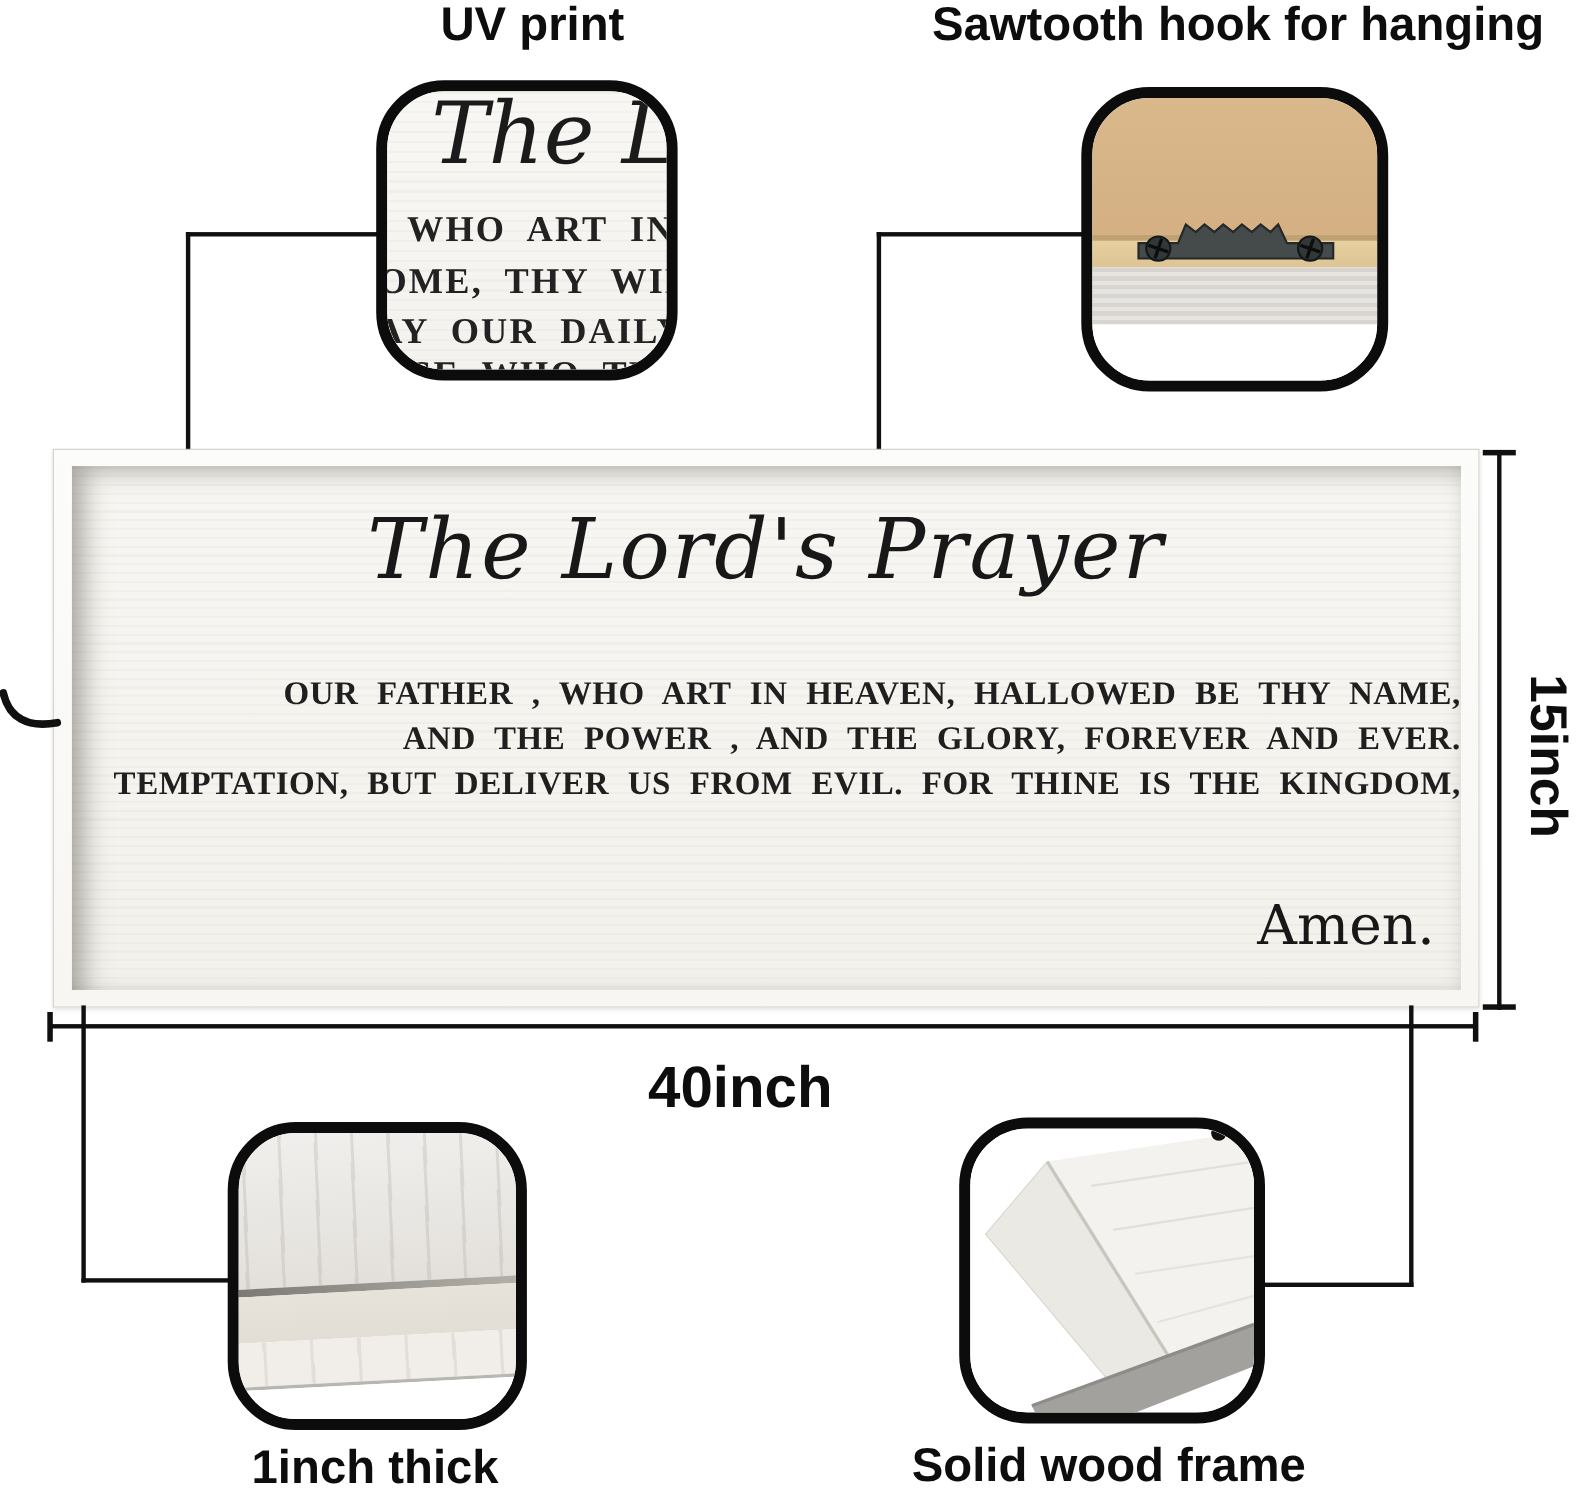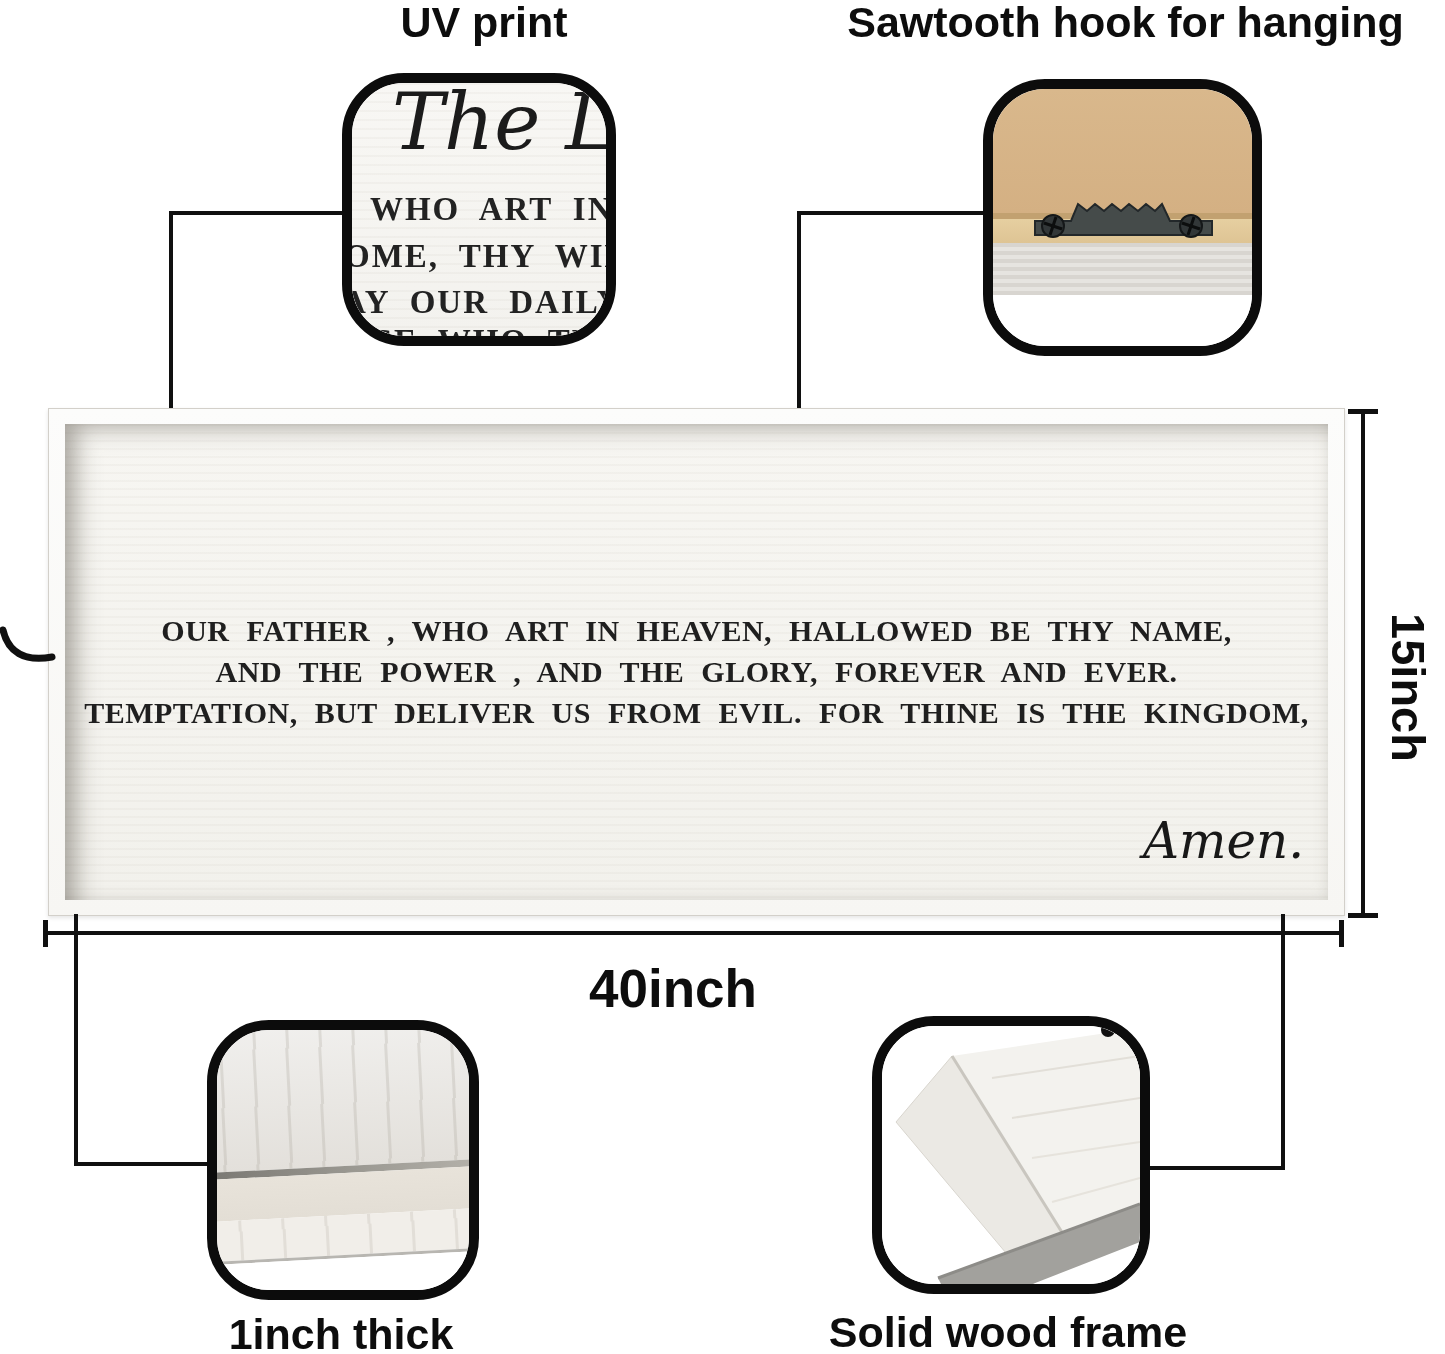--- a/index.html
+++ b/index.html
@@ -44,23 +44,23 @@
         repeating-linear-gradient(180deg, rgba(150,140,125,.055) 0 2px, rgba(0,0,0,0) 2px 8px),
         linear-gradient(#f7f6f2,#f2f1ec);
       box-shadow:inset 26px 18px 24px -16px rgba(100,95,85,.55),
                  inset -10px -10px 16px -12px rgba(120,115,105,.30);}
   .sign-title{position:absolute;left:0;right:0;top:30px;text-align:center;
       font-family:"DejaVu Serif",serif;font-style:italic;font-size:76px;
       letter-spacing:2px;color:#181818;}
   .prayer{position:absolute;left:0;right:0;top:186px;text-align:center;
       font-family:"Liberation Serif",serif;font-weight:700;font-size:30px;
       line-height:41px;color:#1f1f1f;letter-spacing:0.5px;word-spacing:9px;}
-  .prayer div{white-space:nowrap;}
+  .prayer div{white-space:nowrap;text-align:right;}
   .amen{position:absolute;left:1078px;top:388px;font-family:"DejaVu Serif",serif;
-      font-style:italic;font-size:50px;color:#181818;white-space:nowrap;}
+      font-size:50px;color:#181818;white-space:nowrap;}
 
   
   .swash{position:absolute;left:0px;top:618px;width:60px;height:56px;}
 
   
   .thick-callout{left:207px;top:1020px;width:272px;height:280px;}
   .thick-photo{position:absolute;left:-8%;top:-14px;width:116%;transform:rotate(-3deg);}
   .tband{width:100%;}
   .tband.a{height:150px;background:
       repeating-linear-gradient(91deg, rgba(0,0,0,0) 0 30px, rgba(170,165,155,.28) 30px 33px),
@@ -116,20 +116,21 @@
       <g>
         <circle cx="160" cy="31" r="11" fill="#323738" stroke="#151819" stroke-width="2"></circle>
         <line x1="151" y1="28" x2="169" y2="34" stroke="#0c0e0e" stroke-width="3"></line>
         <line x1="157" y1="40" x2="163" y2="22" stroke="#0c0e0e" stroke-width="3"></line>
       </g>
     </svg>
   </div>
 
   <div class="sign">
     <div class="sign-panel">
+      <div class="sign-title">The Lord's Prayer</div>
       <div class="prayer">
         <div>OUR FATHER , WHO ART IN HEAVEN, HALLOWED BE THY NAME,</div>
         <div>AND THE POWER , AND THE GLORY, FOREVER AND EVER.</div>
         <div>TEMPTATION, BUT DELIVER US FROM EVIL. FOR THINE IS THE KINGDOM,</div>
       </div>
       <div class="amen">Amen.</div>
     </div>
   </div>
 
   <svg class="swash" viewBox="0 0 60 56">

